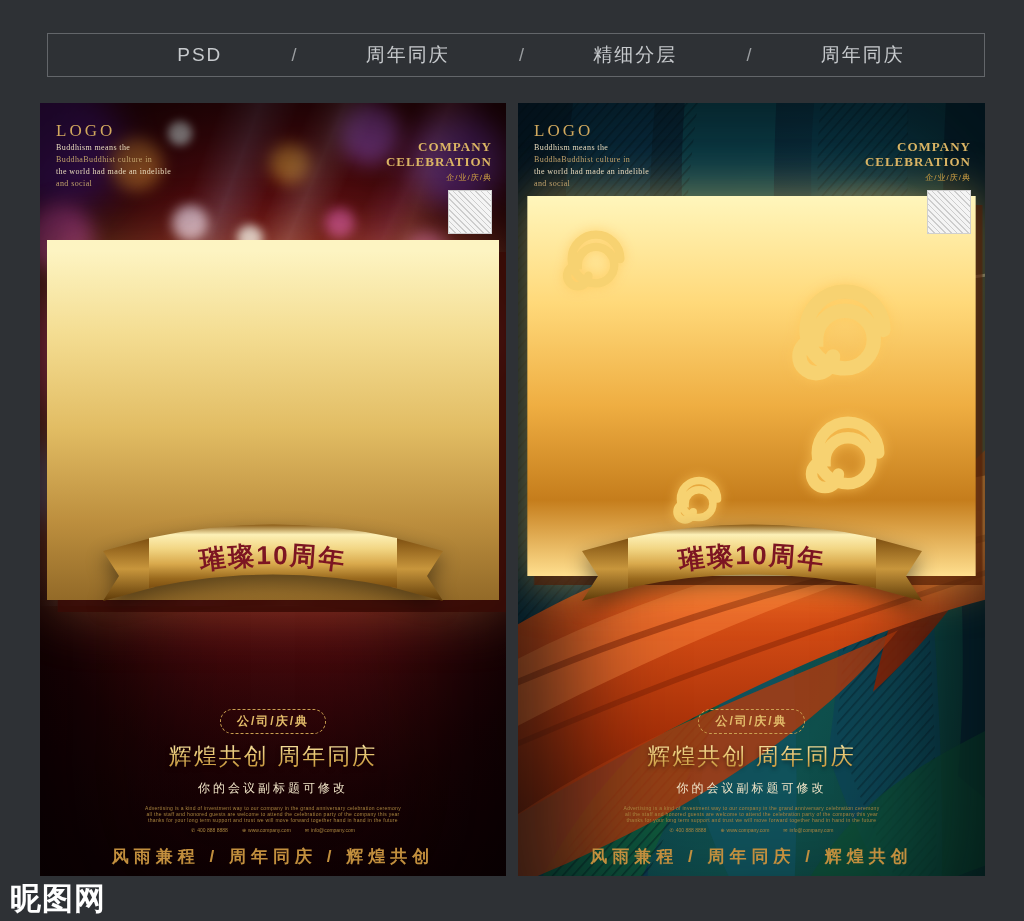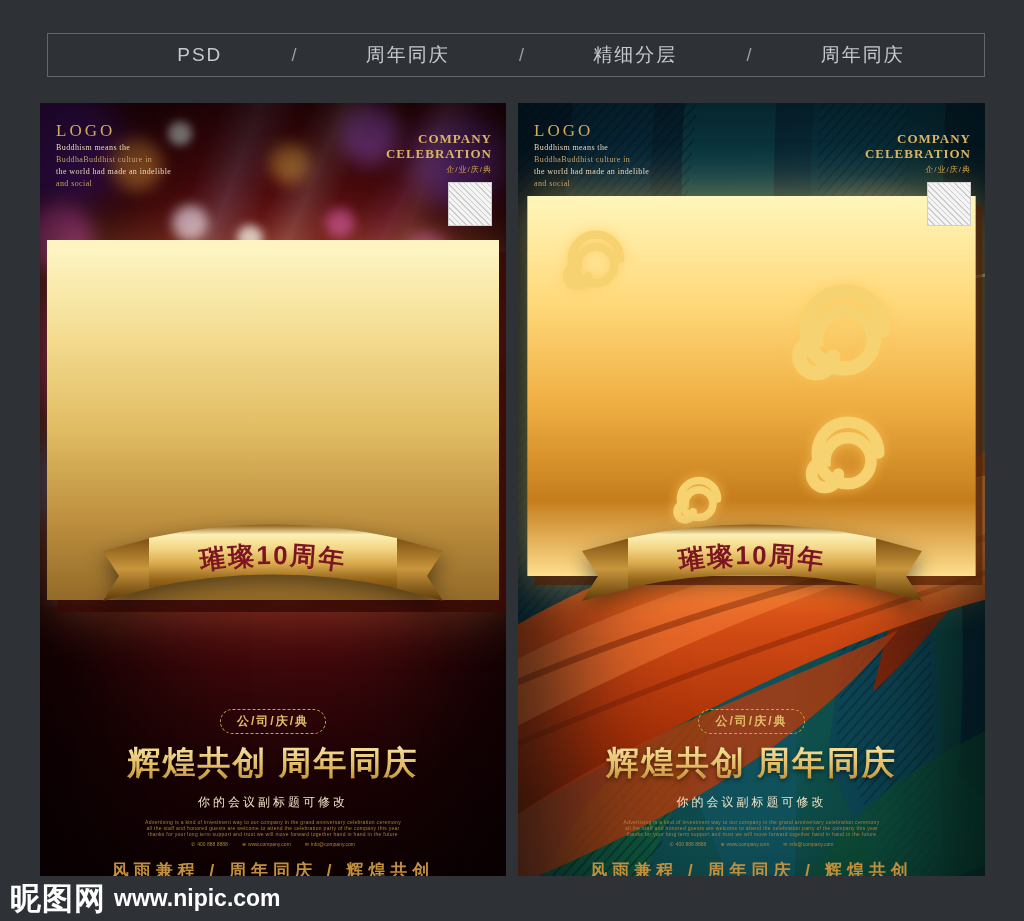--- a/index.html
+++ b/index.html
@@ -22,21 +22,21 @@
   .slash{color:#9b9ea1;font-size:18px;}
   
   .poster{position:absolute;top:103px;width:466px;height:867px;overflow:hidden;}
   .poster-left{left:40px;}
   .poster-right{left:518px;width:467px;}
   .layer{position:absolute;inset:0;}
   .logo-block{position:absolute;left:16px;top:18px;z-index:8;}
   .logo-title{font-family:"Liberation Serif",serif;font-size:17px;letter-spacing:3px;color:#d2a95e;}
   .logo-line{font-family:"Liberation Serif",serif;font-size:8px;line-height:11px;letter-spacing:.4px;margin-top:1px;}
   .lc-a{color:#e8dabc;} .lc-b{color:#bfa06a;}
-  .company-block{position:absolute;right:14px;top:28px;text-align:right;z-index:8;}
+  .company-block{position:absolute;right:14px;top:36px;text-align:right;z-index:8;}
   .company-word{font-family:"Liberation Serif",serif;font-size:13px;line-height:15px;letter-spacing:1px;color:#dab464;font-weight:bold;}
   .company-cn{font-size:8px;letter-spacing:1px;color:#cfa044;margin-top:3px;}
   .ph-square{
     width:42px;height:42px;margin-top:7px;margin-left:auto;
     background:#f4f4f4;border:1px solid #cfcfcf;
     background-image:repeating-linear-gradient(45deg,rgba(0,0,0,.16) 0 1px,transparent 1px 4px);
   }
   
   .goldclip{-webkit-background-clip:text;background-clip:text;color:transparent;}
   .num-left{
@@ -82,21 +82,21 @@
     background:linear-gradient(90deg,transparent,rgba(255,240,210,.85),transparent);}
   .vignette-right{position:absolute;inset:0;z-index:3;box-shadow:inset 0 0 110px 45px rgba(0,10,14,.72);}
   
   .ribbon{position:absolute;left:50%;margin-left:-170px;top:414px;width:340px;height:92px;z-index:7;
     filter:drop-shadow(0 8px 10px rgba(0,0,0,.45));}
   .ribbon text{font-family:"Liberation Sans",sans-serif;font-size:26px;font-weight:bold;letter-spacing:2px;fill:#7c1522;}
   
   .bottom-block{position:absolute;left:0;right:0;top:606px;text-align:center;z-index:8;}
   .badge{display:inline-block;border:1px dashed #caa050;border-radius:14px;padding:3px 16px;
     color:#e3bc6a;font-size:12px;letter-spacing:2px;font-weight:bold;}
-  .headline{margin-top:7px;font-size:33px;font-weight:bold;letter-spacing:2px;display:inline-block;
+  .headline{margin-top:7px;font-size:23px;font-weight:normal;letter-spacing:2px;display:inline-block;
     background:linear-gradient(180deg,#f6e2a0 10%,#e2bb62 55%,#b9872f 95%);
     -webkit-background-clip:text;background-clip:text;color:transparent;
     filter:drop-shadow(0 2px 2px rgba(0,0,0,.5));}
   .subtitle{margin-top:8px;font-size:12px;letter-spacing:3px;color:#efe3c6;}
   .fineprint{width:280px;margin:8px auto 0;font-size:5px;line-height:6px;letter-spacing:.3px;color:#a8843f;}
   .fineprint div{margin:0;}
   .contact-row{margin-top:4px;display:flex;justify-content:center;gap:14px;font-size:5px;color:#a8843f;}
   .contact-item{display:flex;align-items:center;gap:2px;}
   .slogan{margin-top:12px;font-size:17px;font-weight:bold;letter-spacing:5px;color:#c28f3e;}
   
@@ -307,14 +307,13 @@
           <span>info@company.com</span>
         </span>
     </div>
     <div class="slogan">风雨兼程 / 周年同庆 / 辉煌共创</div><br>
     
   </div>
 </div>
 
 <div class="footer-bar">
   <span class="site-name">昵图网</span>
-  <span class="site-url">www.nipic.com</span>
 </div>
 
 </body></html>

